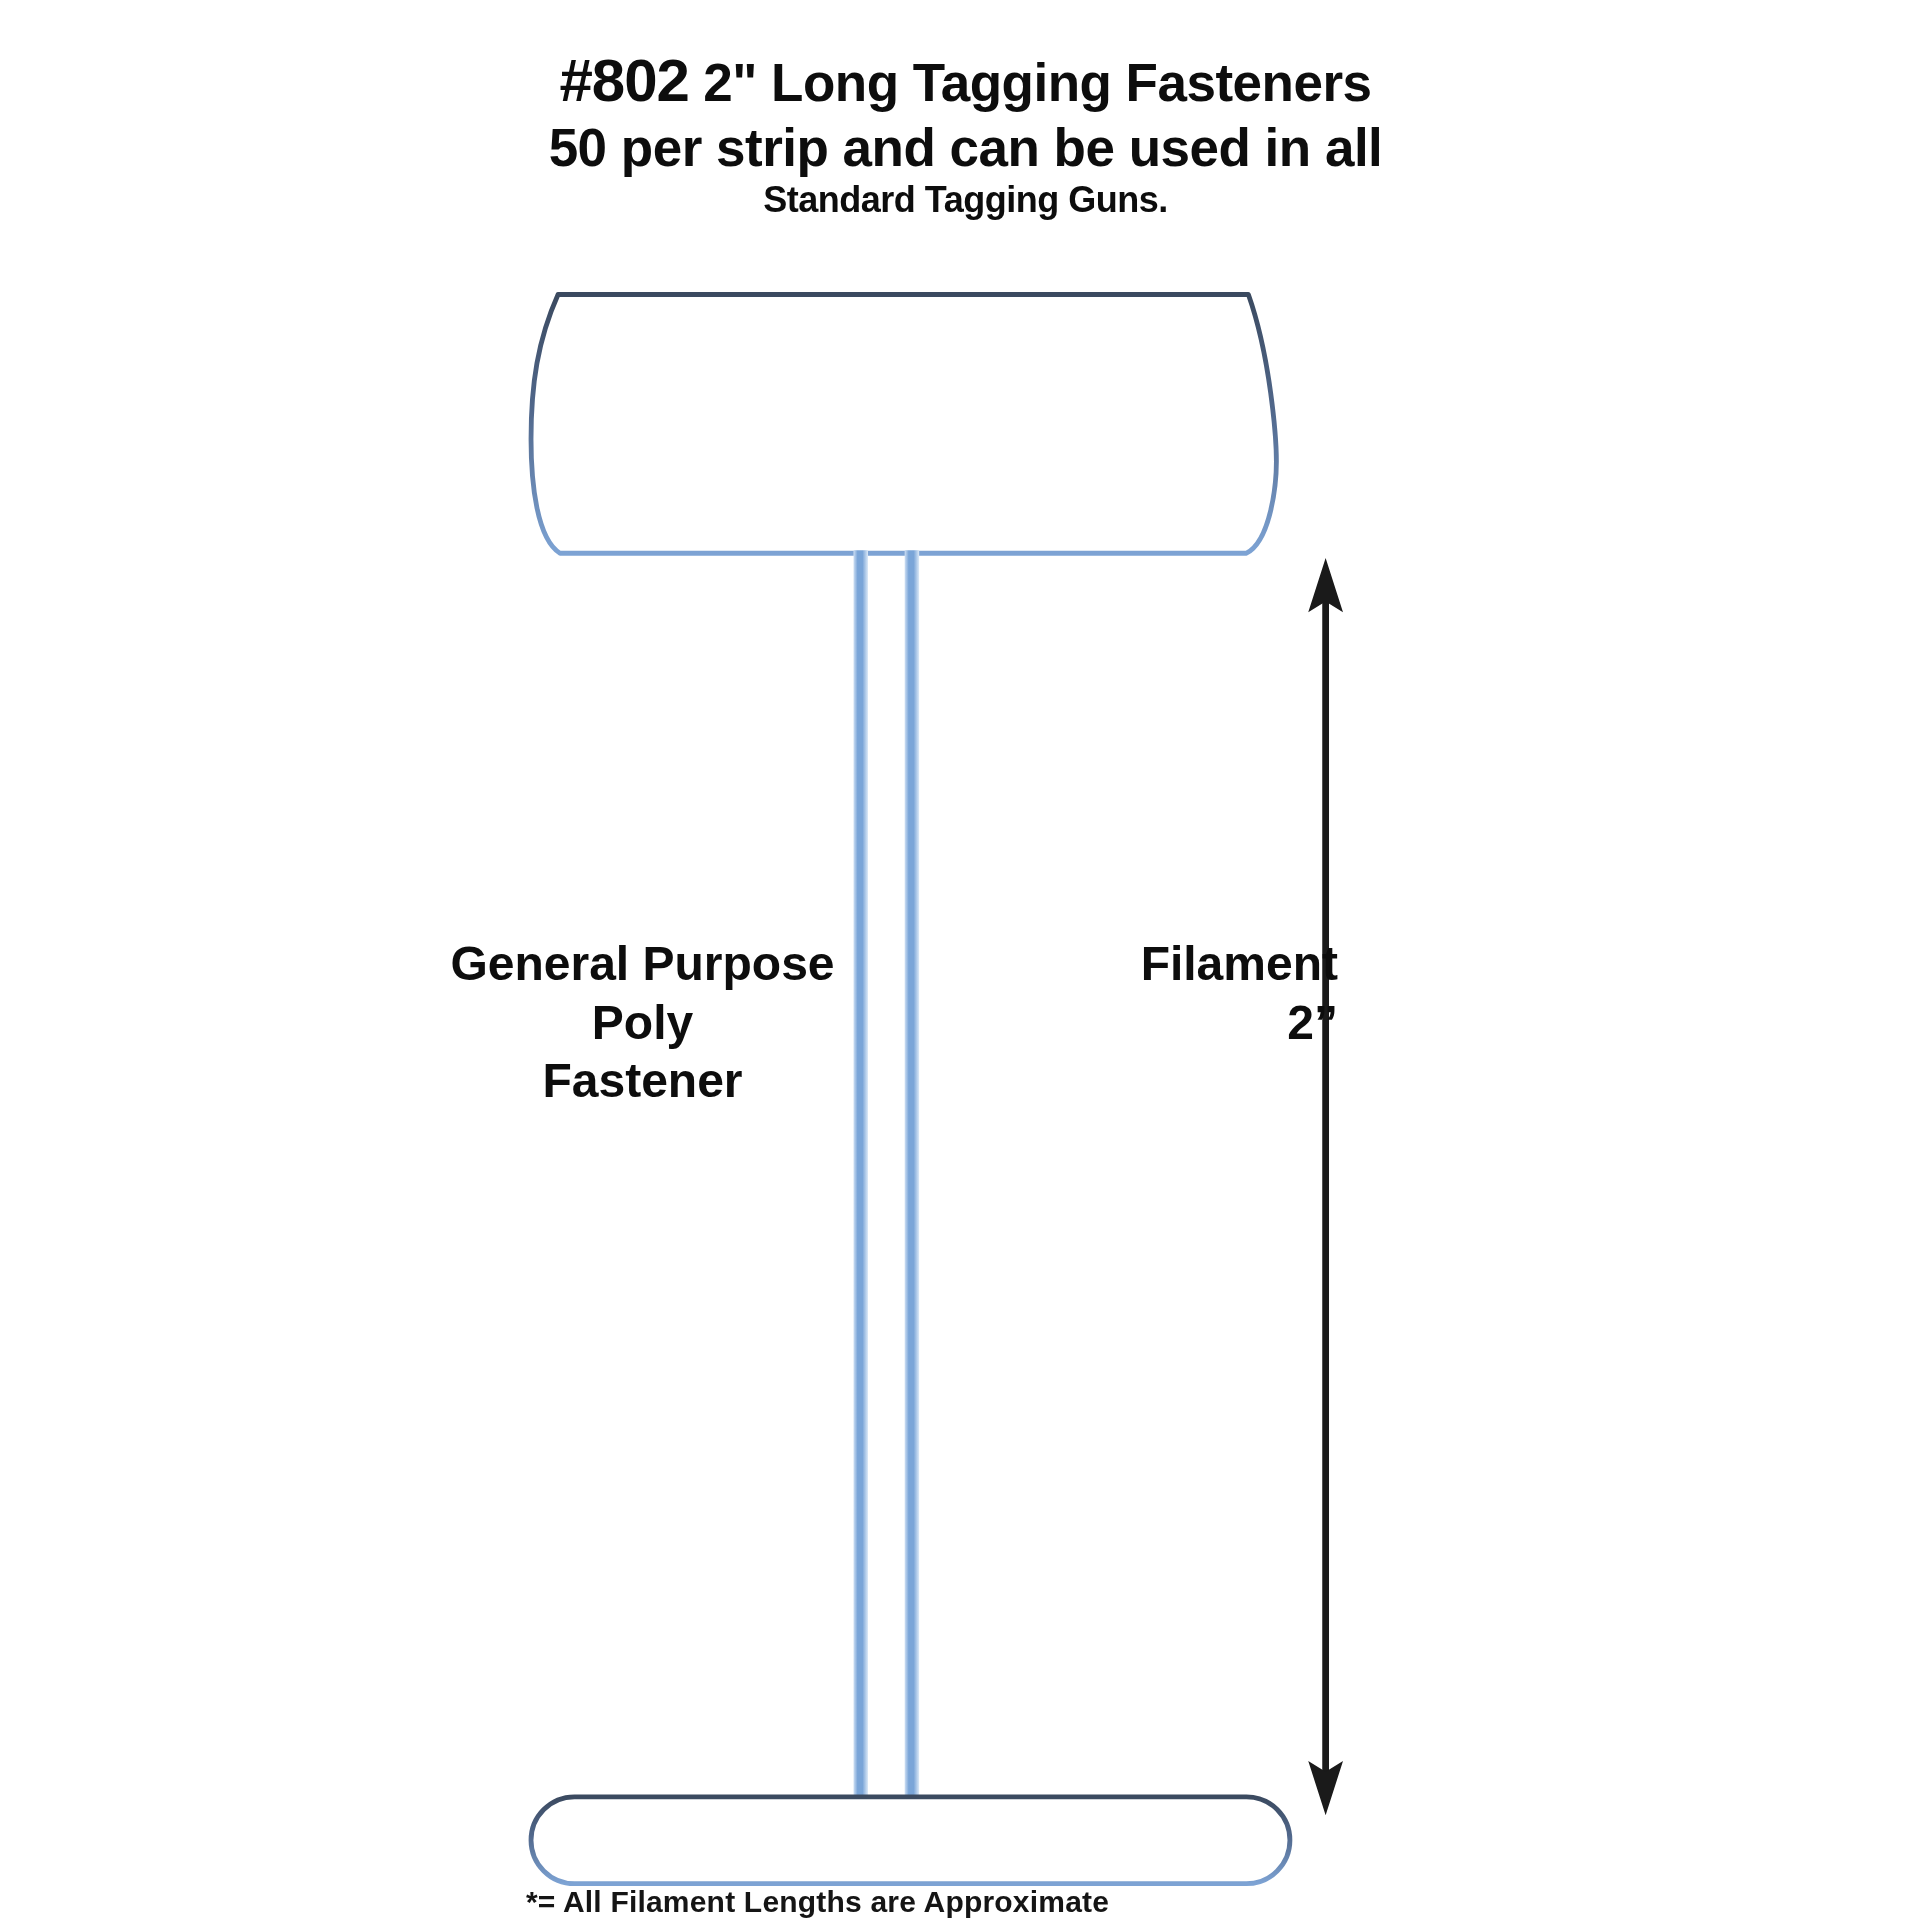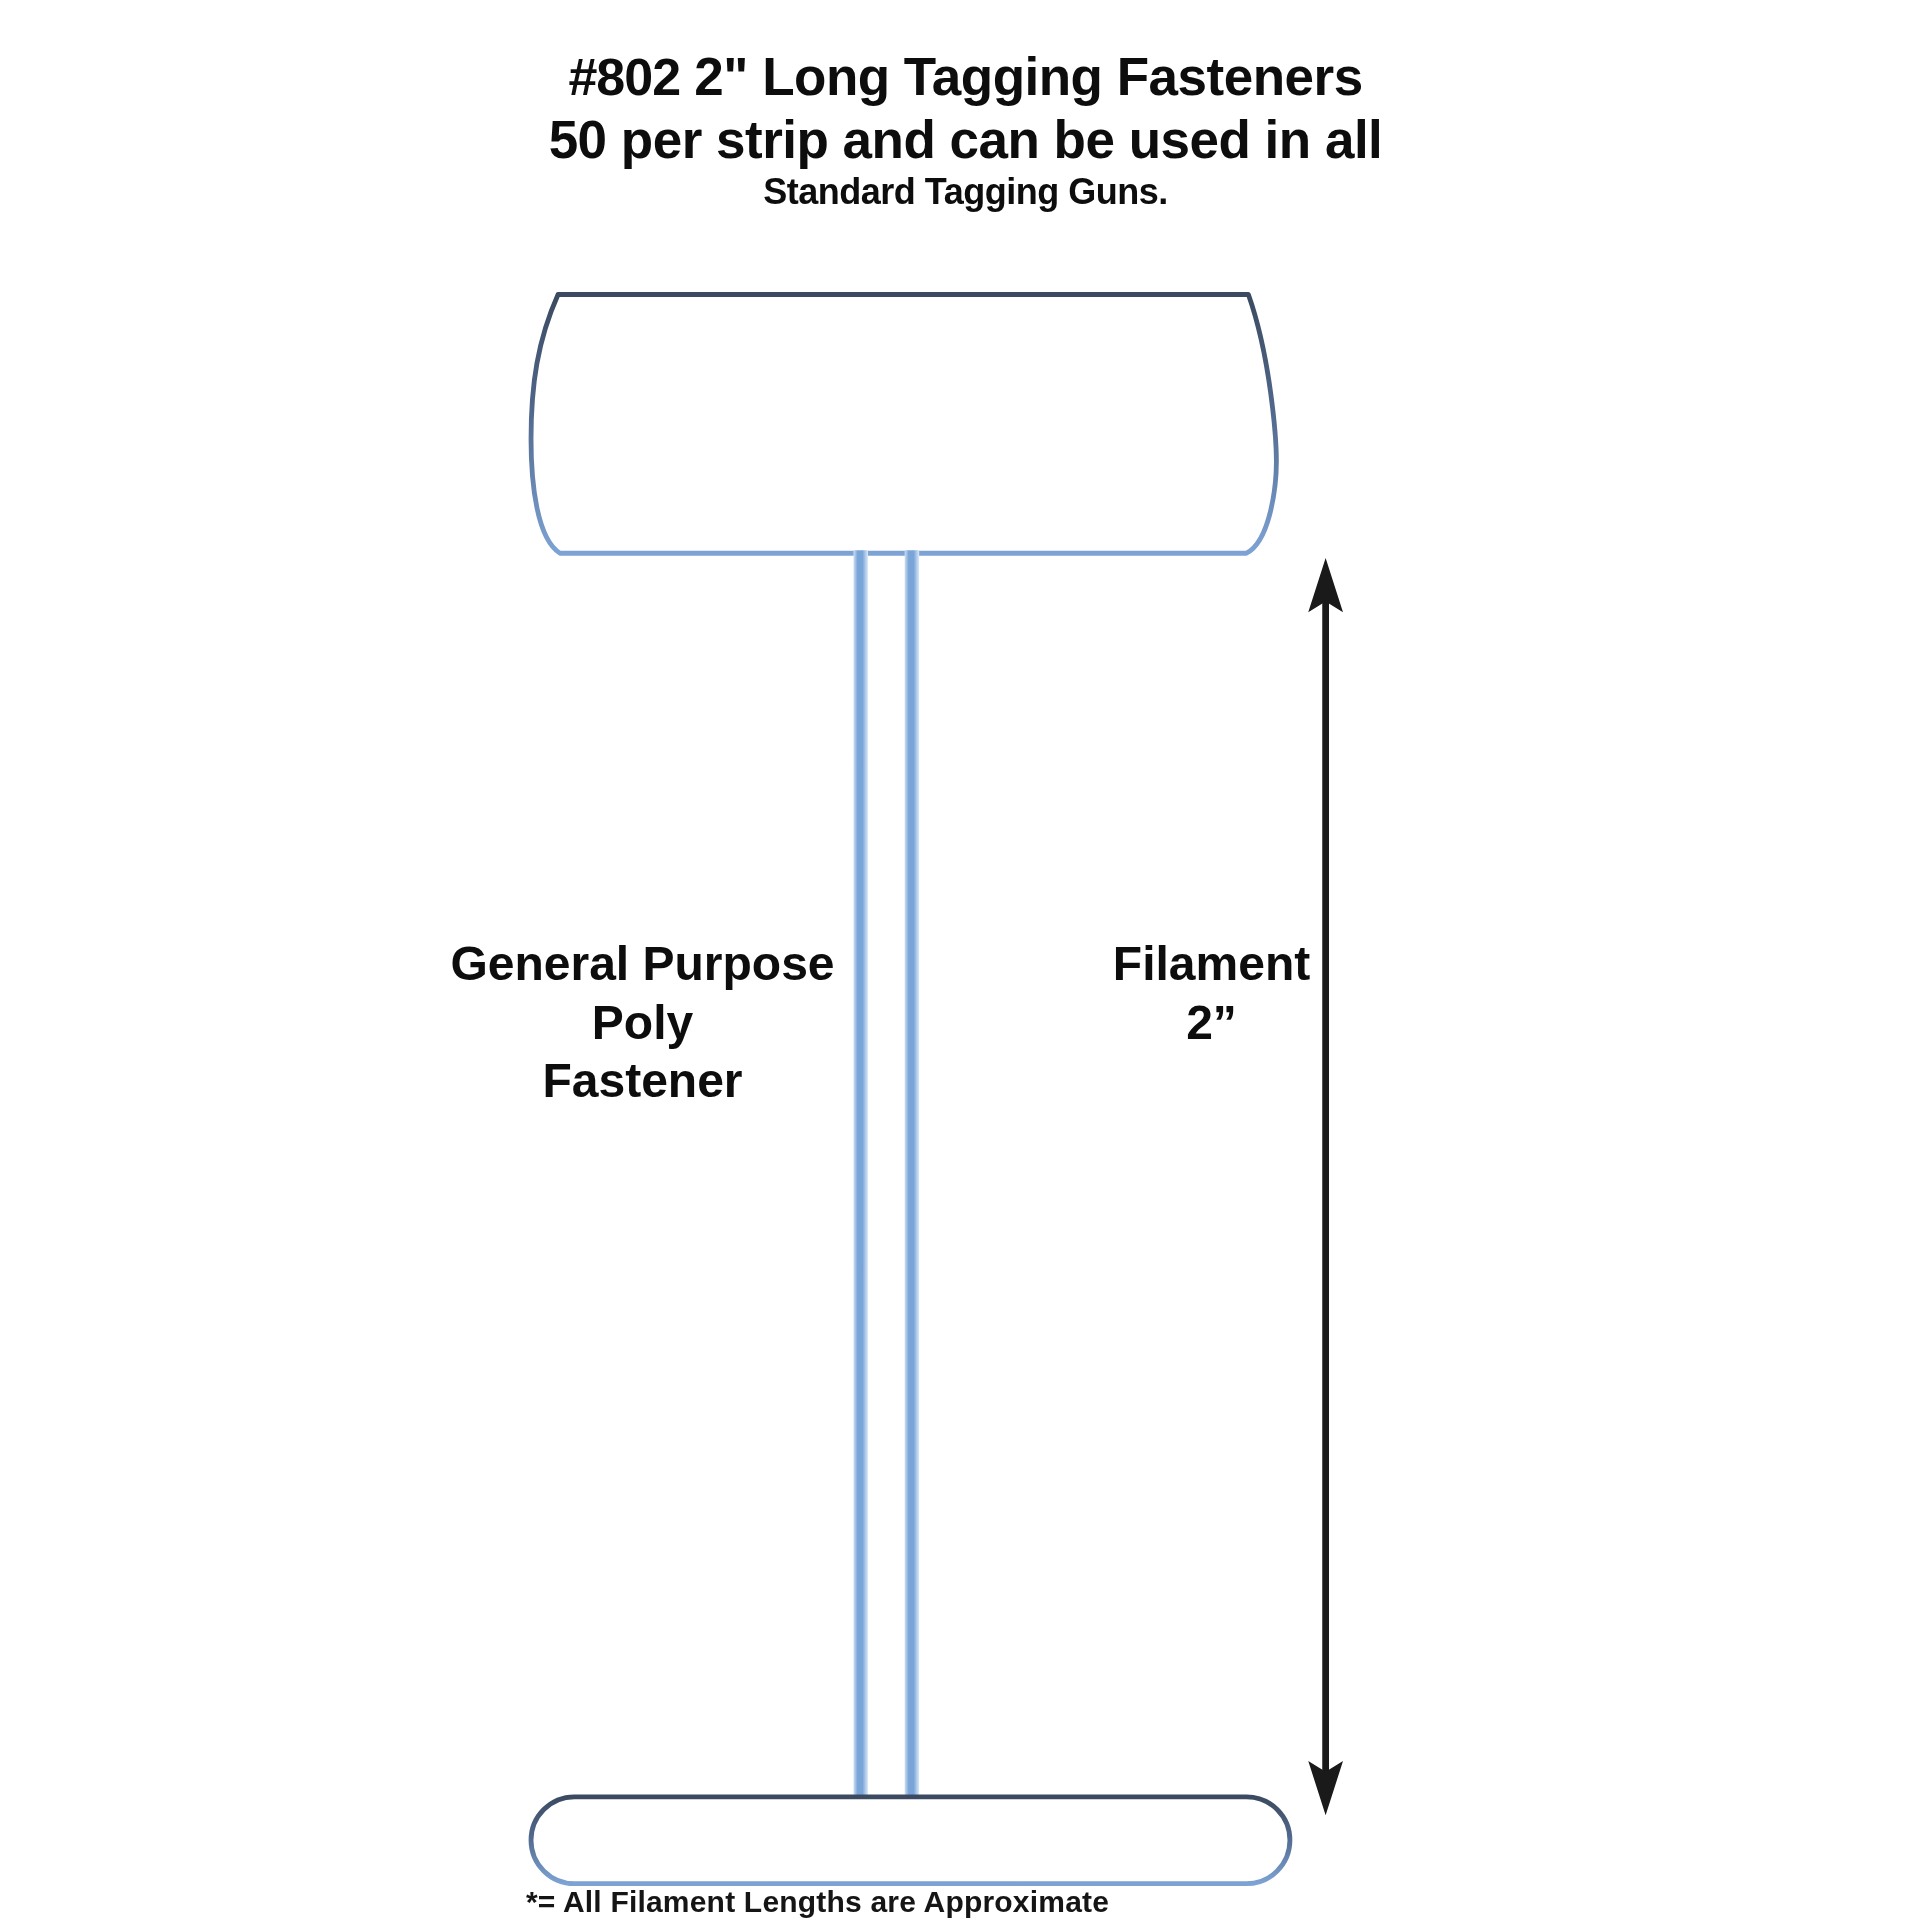--- a/index.html
+++ b/index.html
@@ -35,21 +35,21 @@
   .title-line {
     font-weight: bold;
     line-height: 1.18;
     letter-spacing: -0.5px;
     white-space: nowrap;
   }
   .title-line-1 {
     font-size: 53px;
   }
   .title-line-1 .sku {
-    font-size: 52px;
+    font-size: 60px;
     font-weight: bold;
     letter-spacing: -1px;
   }
   .title-line-2 {
     font-size: 53px;
   }
   .title-line-3 {
     font-size: 36px;
   }
 
@@ -71,23 +71,24 @@
     line-height: 1.22;
     text-align: center;
     white-space: nowrap;
   }
   #label-fastener {
     left: 401px;
     top: 935px;
     width: 483px;
   }
   #label-filament {
-    left: 1052px;
+    left: 1019px;
     top: 935px;
     width: 319px;
+    text-align: right;
   }
 
   .footnote {
     position: absolute;
     left: 0;
     top: 1885px;
     width: 1635px;
     text-align: center;
     font-size: 30px;
     font-weight: bold;

